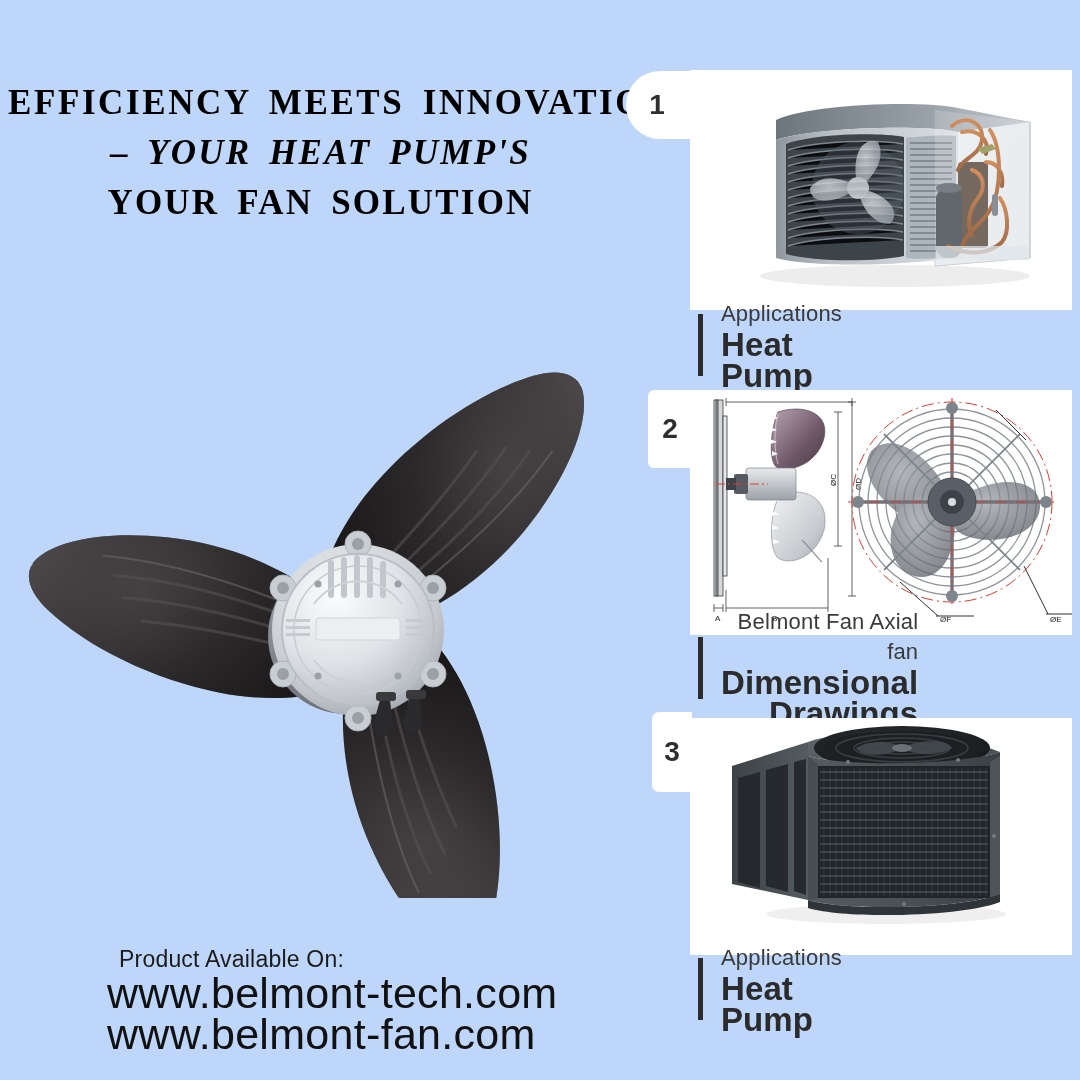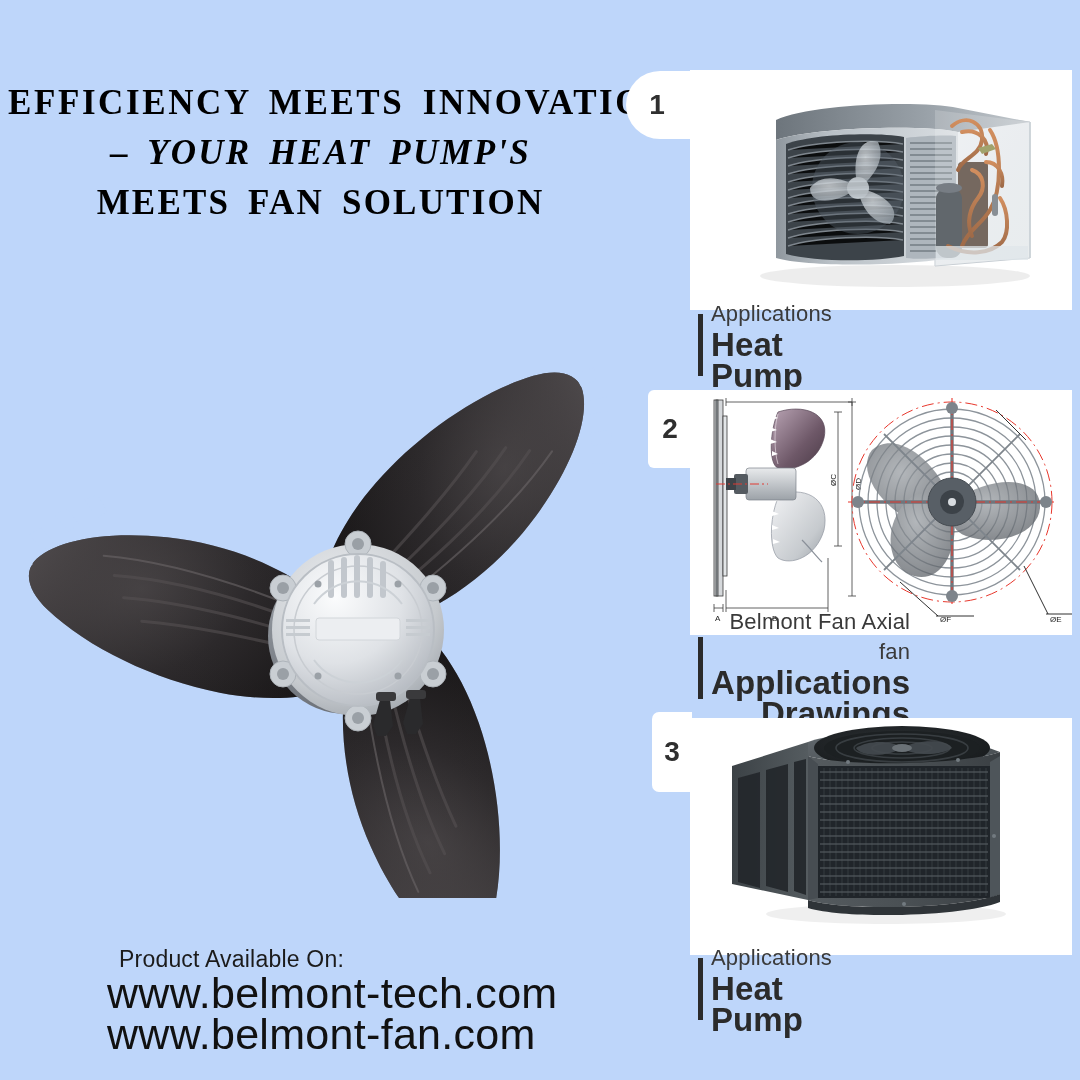--- a/index.html
+++ b/index.html
@@ -96,21 +96,21 @@
     border-radius:7px 0 0 7px;
     font-size:28px;
   }
 
   
   .caption {
     position:absolute;
     left:698px;
     display:flex;
     align-items:stretch;
-    gap:8px;
+    gap:18px;
   }
   .caption .bar { width:5px; background:#2b2b2b; flex:none; }
   .caption .txt { display:flex; flex-direction:column; justify-content:center; }
   .caption .sub {
     font-size:22px;
     color:#3a3a3a;
     line-height:30px;
     letter-spacing:.2px;
   }
   .caption .main {
@@ -128,21 +128,21 @@
   #p2 .caption { top:637px; height:62px;text-align:right; }
   #p3 .imgbox { top:718px; height:237px; }
   #p3 .caption { top:958px; height:62px; }
 </style>
 </head>
 <body>
 
 <div class="headline">
   <span class="ln1">EFFICIENCY MEETS INNOVATION</span>
   <span class="ln2">– YOUR HEAT PUMP'S</span>
-  <span class="ln3">MEETS FAN SOLUTION</span>
+  <span class="ln3">YOUR FAN SOLUTION</span>
 </div>
 
 <div class="fan-wrap">
   <svg class="fan-svg" viewBox="0 0 640 620" xmlns="http://www.w3.org/2000/svg">
     <defs>
       <radialGradient id="bladeG" cx="35%" cy="30%" r="85%">
         <stop offset="0%" stop-color="#4a4648"></stop>
         <stop offset="45%" stop-color="#2d2a2c"></stop>
         <stop offset="100%" stop-color="#171516"></stop>
       </radialGradient>
@@ -538,21 +538,21 @@
       <g font-family="Liberation Sans, sans-serif" font-size="8" fill="#1a1a1a">
         <text x="250" y="232">ØF</text>
         <text x="360" y="232">ØE</text>
       </g>
     </svg>
   </div>
   <div class="caption">
     <div class="bar"></div>
     <div class="txt">
       <div class="sub">Belmont Fan Axial fan</div>
-      <div class="main">Applications Drawings</div>
+      <div class="main">Dimensional Drawings</div>
     </div>
   </div>
 </div>
 
 <div class="panel" id="p3">
   <div class="badge badge-3">3</div>
   <div class="imgbox">
     <svg viewBox="0 0 382 237" xmlns="http://www.w3.org/2000/svg">
       <defs>
         <linearGradient id="condFront" x1="0" y1="0" x2="1" y2="0">

